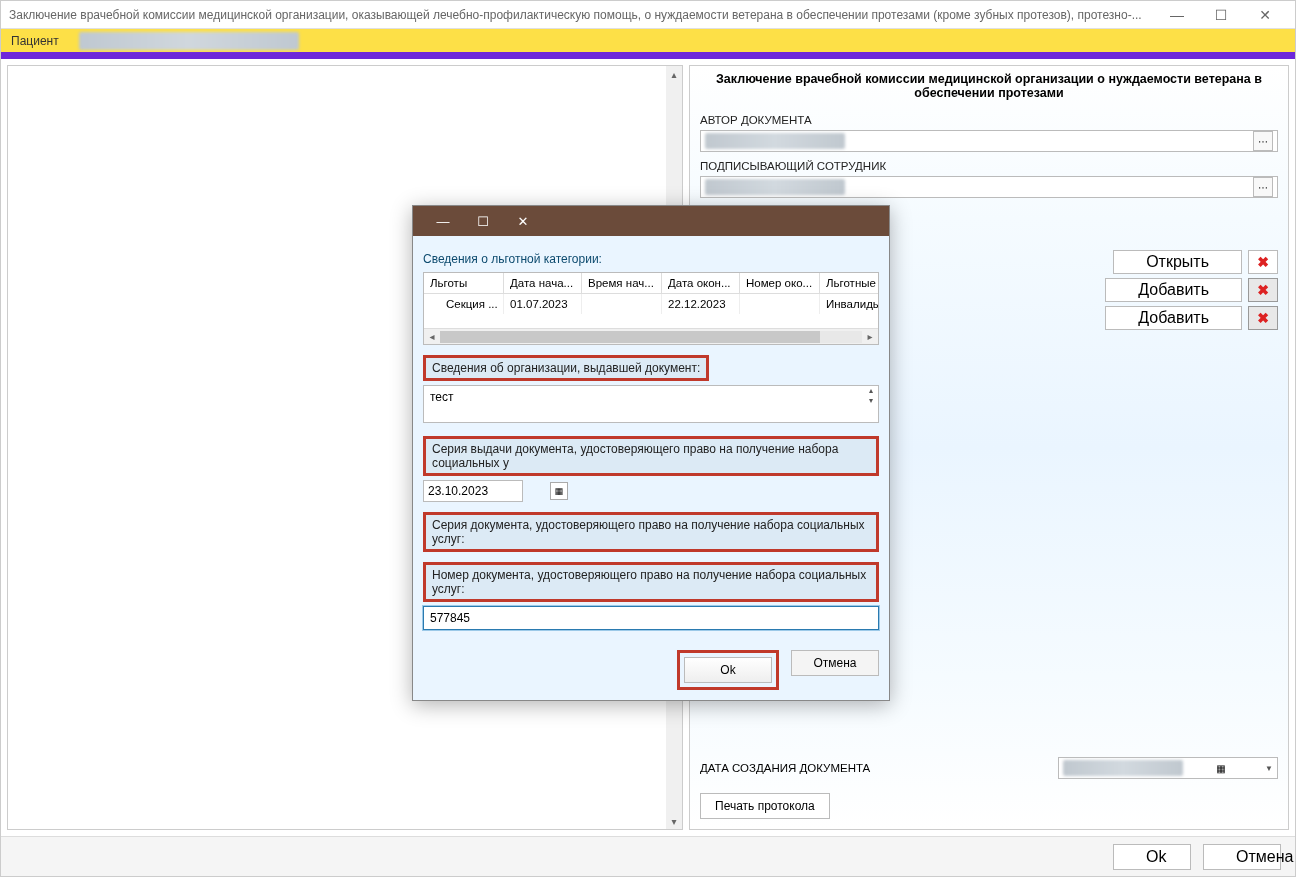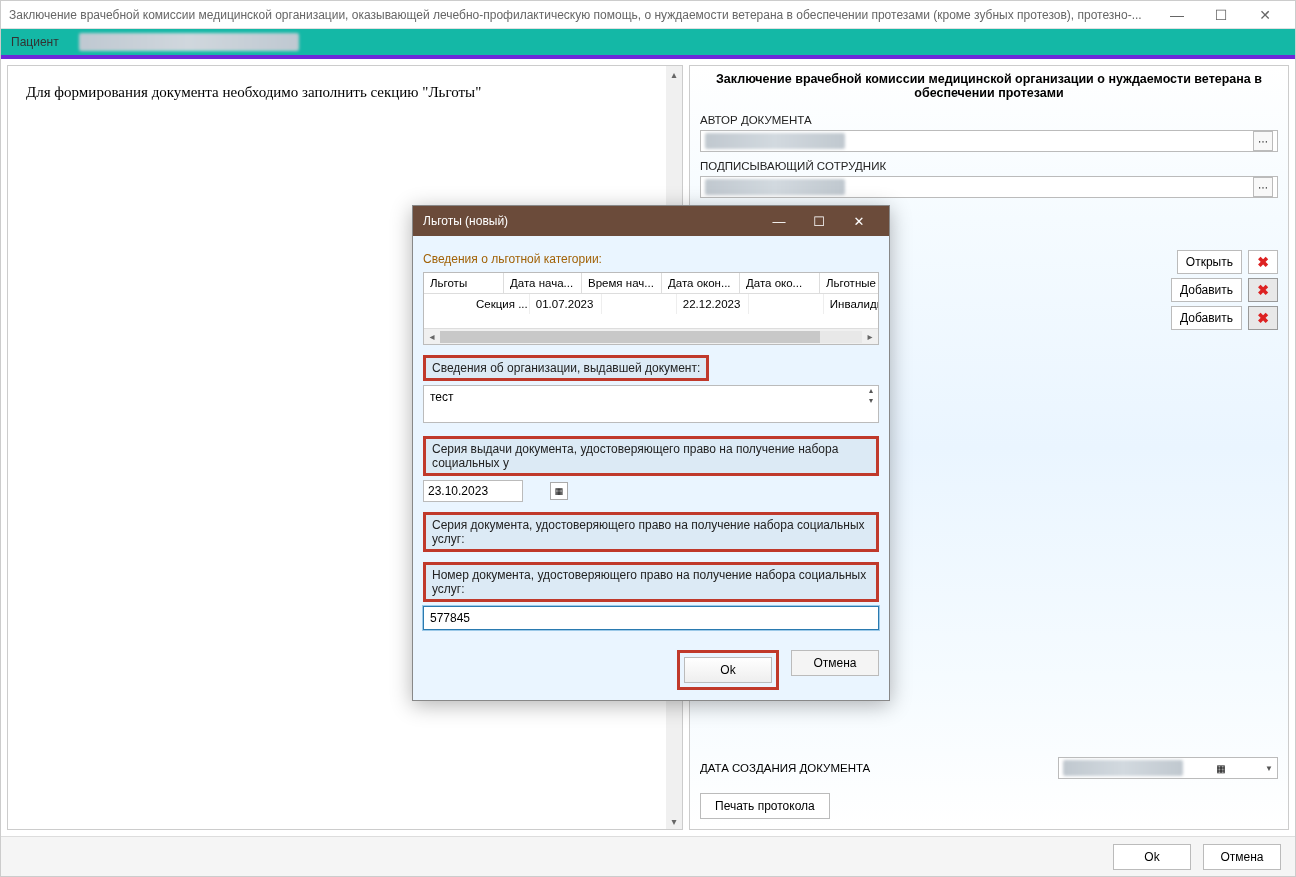--- a/index.html
+++ b/index.html
@@ -5,63 +5,63 @@
 * { box-sizing: border-box; margin: 0; padding: 0; }
 body { font-family: "Segoe UI", Arial, sans-serif; font-size: 12px; background: #f0f0f0; width: 1296px; height: 877px; overflow: hidden; position: relative; }
 
 
 .main-window { width: 1296px; height: 877px; background: #fff; border: 1px solid #ccc; display: flex; flex-direction: column; }
 .titlebar { height: 28px; background: #fff; display: flex; align-items: center; padding: 0 8px; border-bottom: 1px solid #e0e0e0; }
 .titlebar-text { flex: 1; color: #666; font-size: 12px; white-space: nowrap; overflow: hidden; text-overflow: ellipsis; }
 .titlebar-btns { display: flex; gap: 0; }
 .tb-btn { width: 44px; height: 28px; display: flex; align-items: center; justify-content: center; color: #666; font-size: 14px; background: none; border: none; }
 
-.toolbar { height: 30px; background: #14b8a6; display: flex; align-items: center; padding: 0 10px; border-bottom: 4px solid #6d28d9; }
+.toolbar { height: 30px; background: #fde047; display: flex; align-items: center; padding: 0 10px; border-bottom: 7px solid #6d28d9; }
 .toolbar-label { color: #333; font-size: 12px; margin-right: 20px; }
 .blur-box { background-image: linear-gradient(90deg, #bfc8d1, #d0d7dd, #bfc8d1); width: 220px; height: 18px; border-radius: 2px; filter: blur(1.5px); }
 
 .content { flex: 1; display: flex; gap: 6px; padding: 6px; }
 .left-panel { width: 676px; border: 1px solid #ccc; background: #fff; position: relative; padding: 18px 18px; font-family: "Times New Roman", serif; font-size: 15px; color: #000; }
 .left-scroll { position: absolute; right: 0; top: 0; bottom: 0; width: 16px; background: #f0f0f0; }
 .scroll-arrow { width: 16px; height: 16px; display: flex; align-items: center; justify-content: center; color: #666; font-size: 10px; }
 
 .right-panel { flex: 1; border: 1px solid #ccc; background: linear-gradient(180deg, #ffffff 0%, #f5fbff 20%, #eaf5ff 50%, #f5fbff 80%, #ffffff 100%); padding: 4px 10px 10px 10px; position: relative; }
 .right-title { font-weight: bold; text-align: center; font-size: 12.5px; padding: 2px 0 6px 0; }
 .field-block { margin: 8px 0; }
 .field-label { font-size: 11.5px; text-transform: uppercase; color: #222; margin-bottom: 4px; }
 .field-input { width: 100%; height: 22px; border: 1px solid #bbb; background: #fff; padding: 0 4px; position: relative; display: flex; align-items: center; }
 .field-input .dots-btn { width: 20px; height: 20px; border: 1px solid #bbb; background: #f8f8f8; margin-left: auto; display: flex; align-items: center; justify-content: center; font-size: 10px; }
 
 .action-row { display: flex; justify-content: flex-end; gap: 6px; margin: 4px 0; }
-.act-btn { height: 24px; border: 1px solid #bbb; background: #fff; font-size: 12px; padding: 0 8px; }
+.act-btn { height: 24px; border: 1px solid #bbb; background: #fff; font-size: 16px; padding: 0 32px; }
 .icon-btn { width: 30px; height: 24px; border: 1px solid #bbb; background: #fff; display: flex; align-items: center; justify-content: center; }
 .icon-btn.selected { background: #e8e8e8; border-color: #999; }
 .x-mark { color: #d22; font-weight: bold; font-size: 14px; }
 
 .bottom-row { position: absolute; bottom: 10px; left: 10px; right: 10px; }
 .date-label { font-size: 11.5px; text-transform: uppercase; display: inline-block; }
 .date-combo { float: right; width: 220px; height: 22px; border: 1px solid #bbb; background: #fff; display: flex; align-items: center; padding: 0 4px; }
 .date-combo .dd { margin-left: auto; font-size: 8px; color: #555; }
 .print-btn { margin-top: 14px; height: 26px; border: 1px solid #bbb; background: #fff; padding: 0 14px; font-size: 12px; }
 
 .footer { height: 40px; background: #f5f5f5; border-top: 1px solid #ddd; display: flex; align-items: center; justify-content: flex-end; padding: 0 14px; gap: 12px; }
 .footer .act-btn { width: 78px; height: 26px; }
 
 
 .modal { position: absolute; left: 412px; top: 205px; width: 478px; background: #fff; border: 1px solid #888; box-shadow: 0 4px 20px rgba(0,0,0,0.3); z-index: 100; }
 .modal-title { height: 30px; background: #6b4b3a; color: #fff; display: flex; align-items: center; padding: 0 10px; font-size: 12px; }
 .modal-title-text { flex: 1; }
 .modal-tb-btn { width: 40px; height: 30px; display: flex; align-items: center; justify-content: center; color: #fff; font-size: 13px; background: none; border: none; }
 .modal-body { background: #eaf5ff; padding: 10px; }
-.section-title { font-size: 12px; color: #a16207; margin: 6px 0; }
+.section-title { font-size: 12px; color: #0c4a6e; margin: 6px 0; }
 
 .grid-wrap { border: 1px solid #bbb; background: #fff; }
 .grid-head { display: flex; }
 .grid-head .gh { border-right: 1px solid #ddd; border-bottom: 1px solid #ddd; padding: 4px 6px; font-size: 11.5px; background: #fff; white-space: nowrap; overflow: hidden; }
-.grid-row { display: flex; margin-left: 30px; }
+.grid-row { display: flex; }
 .grid-row .gc { border-right: 1px solid #eee; padding: 4px 6px; font-size: 11.5px; white-space: nowrap; overflow: hidden; }
 .grid-scroll { height: 16px; display: flex; align-items: center; background: #f0f0f0; border-top: 1px solid #ddd; }
 .gs-arrow { width: 16px; text-align: center; font-size: 10px; color: #666; }
 .gs-track { flex: 1; background: #e8e8e8; height: 12px; position: relative; }
 .gs-thumb { position: absolute; height: 12px; background: #c8c8c8; }
 
 .hl-label { border: 3px solid #c0392b; padding: 3px 6px; font-size: 12px; color: #222; background: #dceaf5; margin-top: 10px; display: inline-block; }
 .hl-label.full { display: block; }
 .multiline { width: 100%; min-height: 38px; border: 1px solid #bbb; background: #fff; padding: 4px 6px; font-size: 12px; margin-top: 4px; resize: none; font-family: inherit; }
 .ml-wrap { position: relative; }
@@ -93,21 +93,20 @@
     </div>
   </div>
 
   <div class="toolbar">
     <span class="toolbar-label">Пациент</span>
     <div class="blur-box"></div>
   </div>
 
   <div class="content">
     <div class="left-panel">
-      <span>Для формирования документа необходимо заполнить секцию "Льготы"</span>
       <div class="left-scroll">
         <div class="scroll-arrow">▴</div>
         <div style="position:absolute;bottom:0;" class="scroll-arrow">▾</div>
       </div>
     </div>
 
     <div class="right-panel">
       <div class="right-title">Заключение врачебной комиссии медицинской организации о нуждаемости ветерана в обеспечении протезами</div>
 
       <div class="field-block">
@@ -162,36 +161,35 @@
   </div>
 
   <div class="footer">
     <button class="act-btn">Ok</button>
     <button class="act-btn">Отмена</button>
   </div>
 </div>
 
 <div class="modal">
   <div class="modal-title">
-    <span class="modal-title-text">Льготы (новый)</span>
     <button class="modal-tb-btn">—</button>
     <button class="modal-tb-btn">☐</button>
     <button class="modal-tb-btn">✕</button>
   </div>
 
   <div class="modal-body">
     <div class="section-title">Сведения о льготной категории:</div>
 
     <div class="grid-wrap">
       <div class="grid-head">
         <div class="gh" style="width:80px;">Льготы</div>
         <div class="gh" style="width:78px;">Дата нача...</div>
         <div class="gh" style="width:80px;">Время нач...</div>
         <div class="gh" style="width:78px;">Дата окон...</div>
-        <div class="gh" style="width:80px;">Дата око...</div>
+        <div class="gh" style="width:80px;">Номер око...</div>
         <div class="gh" style="width:58px;border-right:none;">Льготные</div>
       </div>
       <div class="grid-row">
         <div class="gc" style="width:80px;padding-left:22px;">Секция ...</div>
         <div class="gc" style="width:78px;">01.07.2023</div>
         <div class="gc" style="width:80px;"></div>
         <div class="gc" style="width:78px;">22.12.2023</div>
         <div class="gc" style="width:80px;"></div>
         <div class="gc" style="width:58px;border-right:none;">Инвалиды</div>
       </div>

